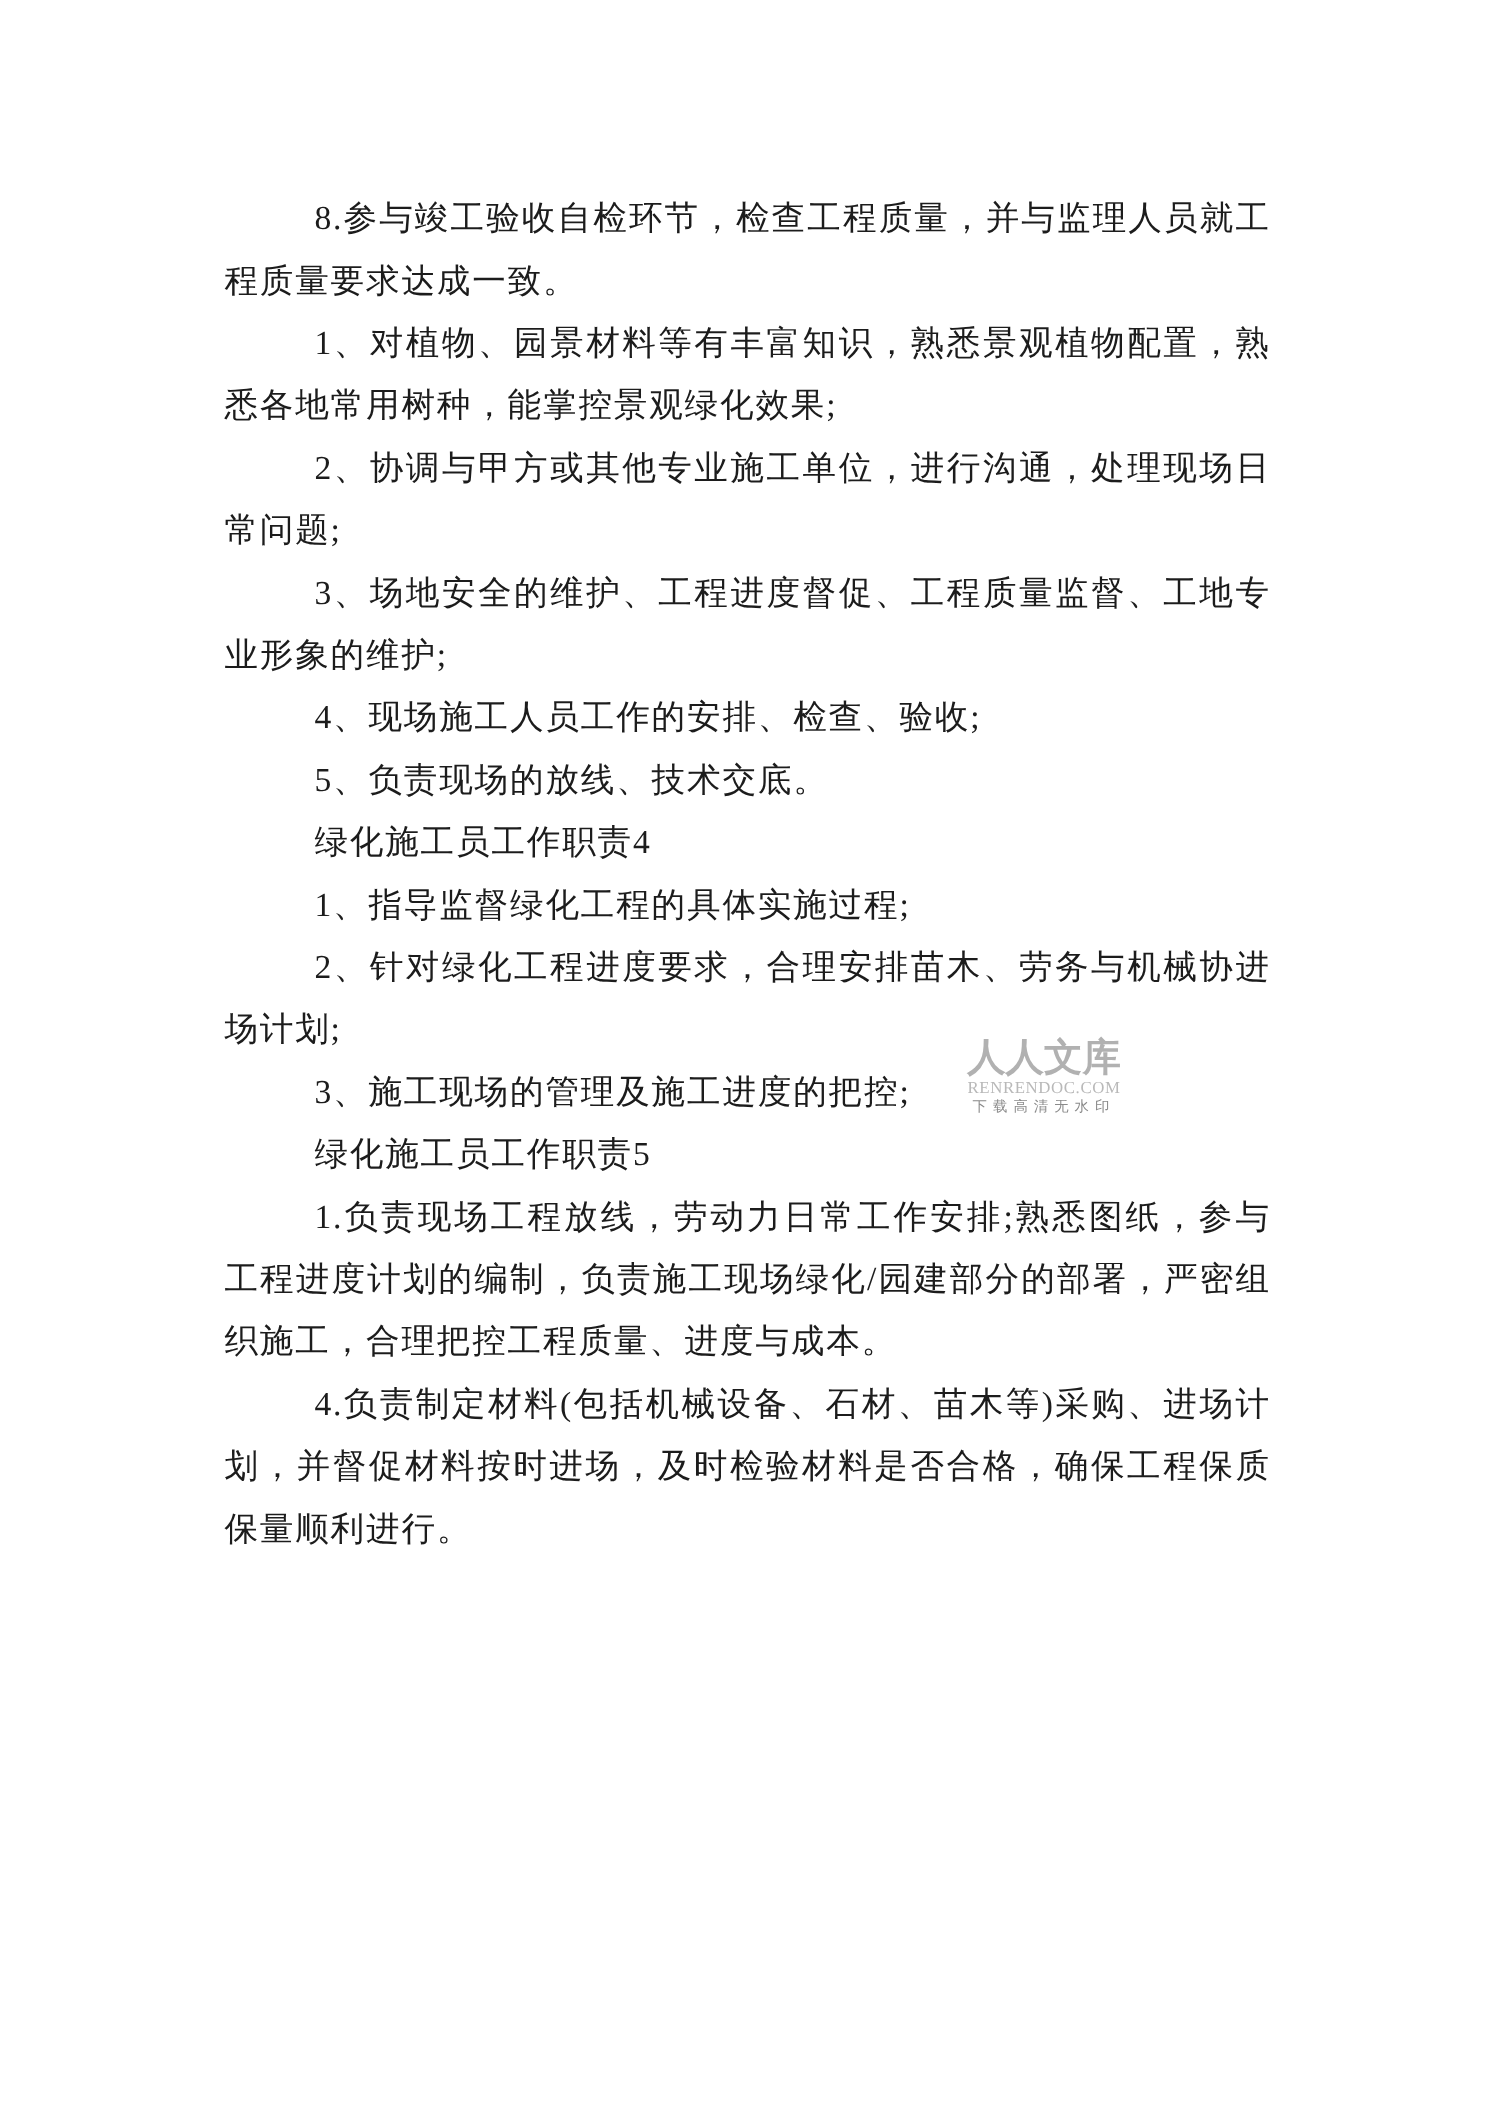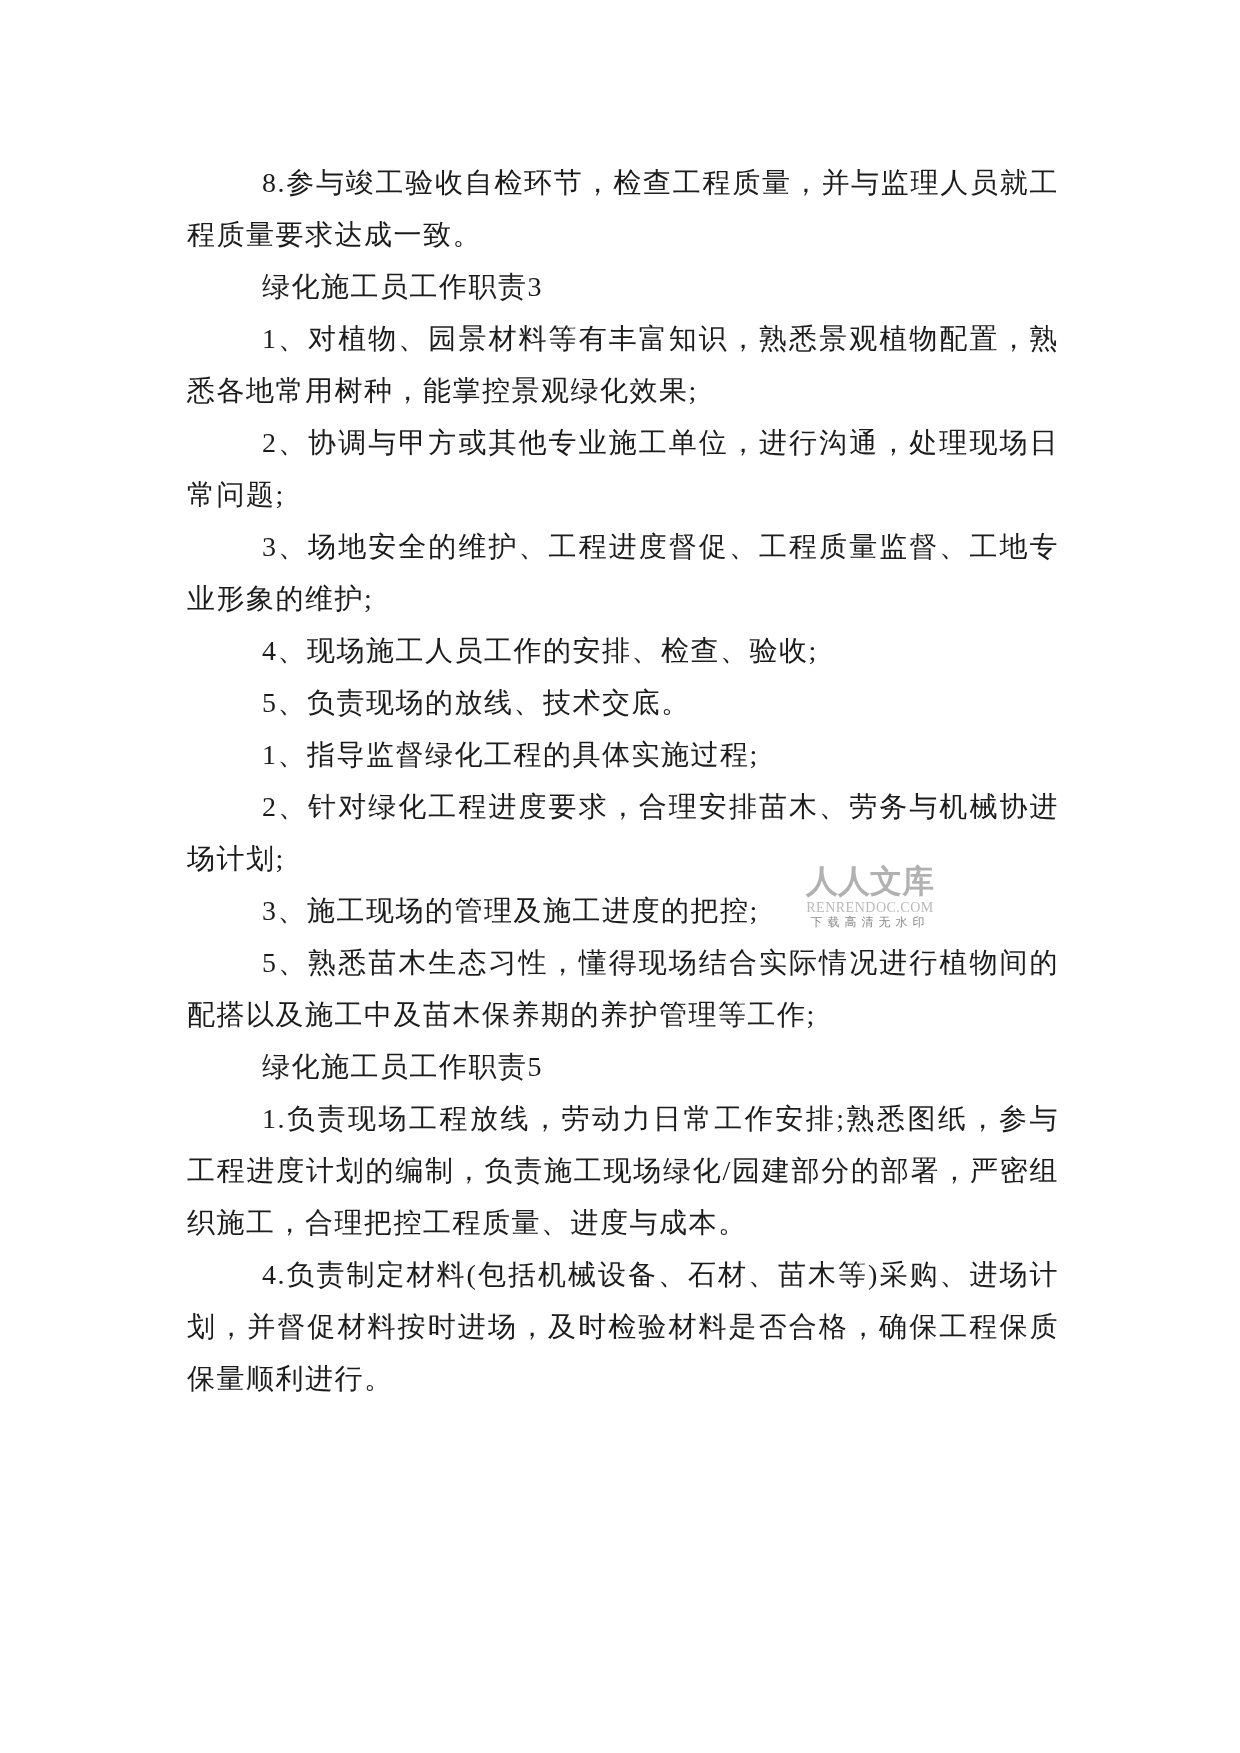--- a/index.html
+++ b/index.html
@@ -63,30 +63,29 @@
     font-family: Liberation Serif, serif;
   }
 </style>
 </head>
 <body>
 
 <div class="page">
 
   <div class="doc-body">
     <p>8.参与竣工验收自检环节，检查工程质量，并与监理人员就工程质量要求达成一致。</p>
-    <p>绿化施工员工作职责3</p>
     <p>1、对植物、园景材料等有丰富知识，熟悉景观植物配置，熟悉各地常用树种，能掌控景观绿化效果;</p>
     <p>2、协调与甲方或其他专业施工单位，进行沟通，处理现场日常问题;</p>
     <p>3、场地安全的维护、工程进度督促、工程质量监督、工地专业形象的维护;</p>
     <p>4、现场施工人员工作的安排、检查、验收;</p>
     <p>5、负责现场的放线、技术交底。</p>
+    <p>绿化施工员工作职责4</p>
     <p>1、指导监督绿化工程的具体实施过程;</p>
     <p>2、针对绿化工程进度要求，合理安排苗木、劳务与机械协进场计划;</p>
     <p>3、施工现场的管理及施工进度的把控;</p>
-    <p>5、熟悉苗木生态习性，懂得现场结合实际情况进行植物间的配搭以及施工中及苗木保养期的养护管理等工作;</p>
     <p>绿化施工员工作职责5</p>
     <p>1.负责现场工程放线，劳动力日常工作安排;熟悉图纸，参与工程进度计划的编制，负责施工现场绿化/园建部分的部署，严密组织施工，合理把控工程质量、进度与成本。</p>
     <p>4.负责制定材料(包括机械设备、石材、苗木等)采购、进场计划，并督促材料按时进场，及时检验材料是否合格，确保工程保质保量顺利进行。</p>
   </div>
 
   <div class="watermark">
     <div class="wm-logo">人人文库</div>
     <div class="wm-domain">RENRENDOC.COM</div>
     <div class="wm-tagline">下载高清无水印</div>
   </div>

